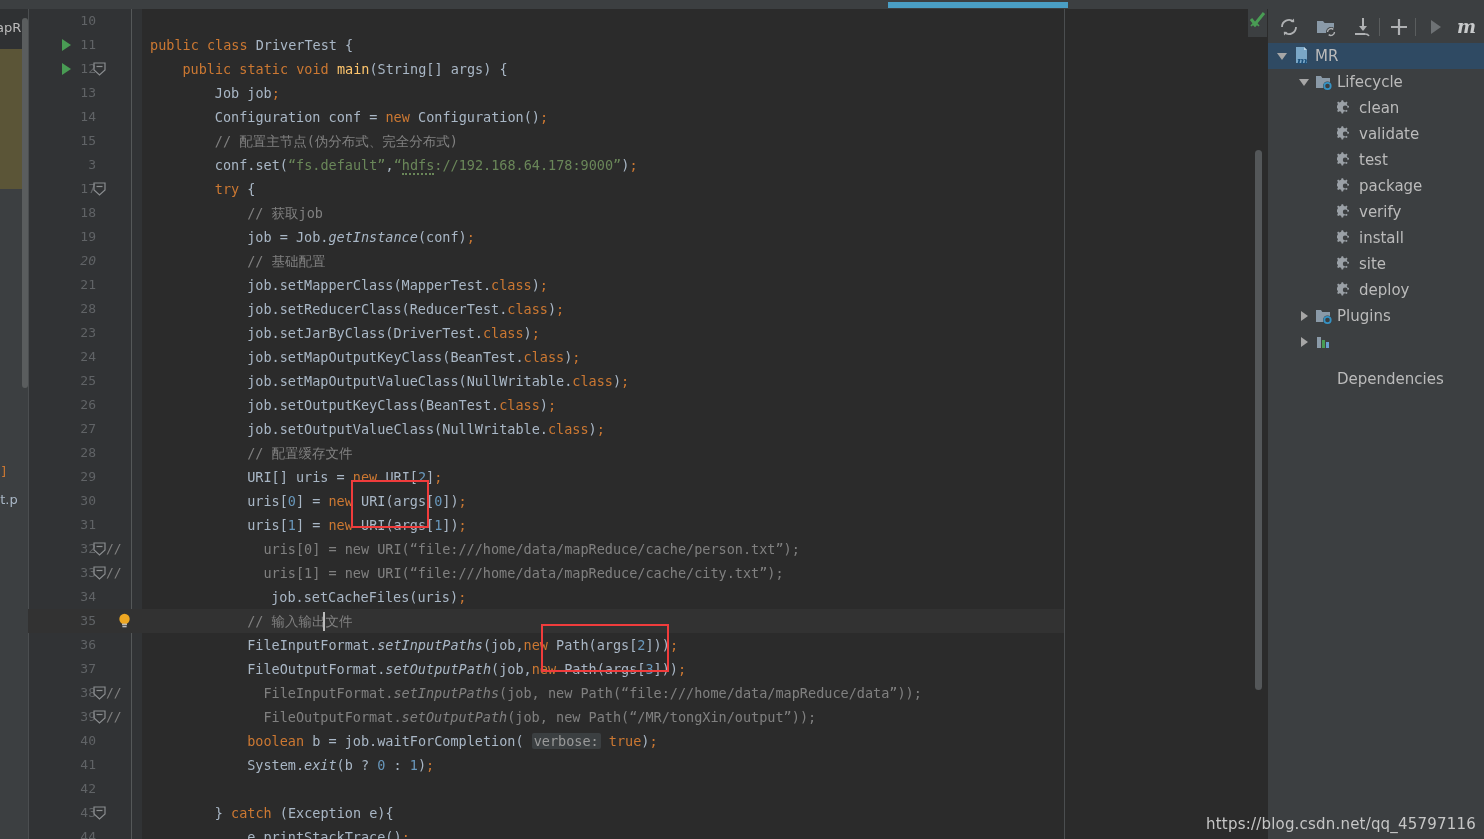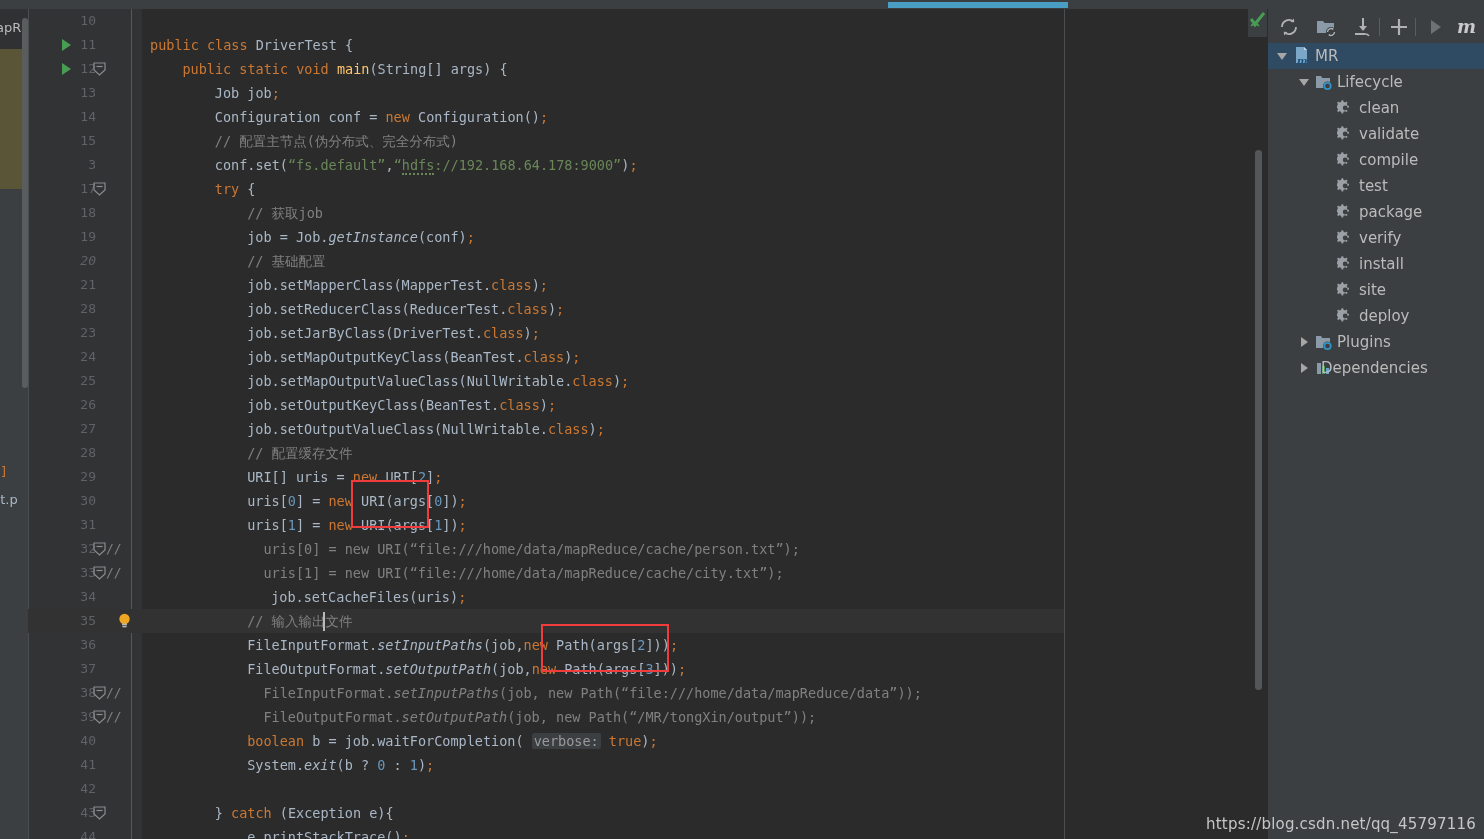--- a/index.html
+++ b/index.html
@@ -354,27 +354,20 @@
               <path d="M8.5 6.5 l1.6 .0 .5 1.7 1.6 .7 1.5-.9 1.1 1.1 -.9 1.5 .7 1.6 1.7 .5 0 1.6 -1.7 .5 -.7 1.6 .9 1.5 -1.1 1.1 -1.5-.9 -1.6 .7 -.5 1.7 -1.6 0 -.5-1.7 -1.6-.7 -1.5 .9 -1.1-1.1 .9-1.5 -.7-1.6 -1.7-.5 0-1.6 1.7-.5 .7-1.6 -.9-1.5 1.1-1.1 1.5 .9 1.6-.7 Z" fill="#9aa0a6" transform="translate(-3.5,-1) scale(0.95)"></path>
               <circle cx="8.2" cy="13" r="2.4" fill="#3c3f41"></circle>
             </svg></span>
           <span class="tlabel" style="left: 92px;">validate</span>
         </div>
         <div class="trow">
           <span class="tico" style="left: 70px;"><svg width="17" height="26" viewBox="0 0 17 26">
               <path d="M8.5 6.5 l1.6 .0 .5 1.7 1.6 .7 1.5-.9 1.1 1.1 -.9 1.5 .7 1.6 1.7 .5 0 1.6 -1.7 .5 -.7 1.6 .9 1.5 -1.1 1.1 -1.5-.9 -1.6 .7 -.5 1.7 -1.6 0 -.5-1.7 -1.6-.7 -1.5 .9 -1.1-1.1 .9-1.5 -.7-1.6 -1.7-.5 0-1.6 1.7-.5 .7-1.6 -.9-1.5 1.1-1.1 1.5 .9 1.6-.7 Z" fill="#9aa0a6" transform="translate(-3.5,-1) scale(0.95)"></path>
               <circle cx="8.2" cy="13" r="2.4" fill="#3c3f41"></circle>
             </svg></span>
-          <span class="tlabel" style="left: 92px;">compile</span>
-        </div>
-        <div class="trow">
-          <span class="tico" style="left: 70px;"><svg width="17" height="26" viewBox="0 0 17 26">
-              <path d="M8.5 6.5 l1.6 .0 .5 1.7 1.6 .7 1.5-.9 1.1 1.1 -.9 1.5 .7 1.6 1.7 .5 0 1.6 -1.7 .5 -.7 1.6 .9 1.5 -1.1 1.1 -1.5-.9 -1.6 .7 -.5 1.7 -1.6 0 -.5-1.7 -1.6-.7 -1.5 .9 -1.1-1.1 .9-1.5 -.7-1.6 -1.7-.5 0-1.6 1.7-.5 .7-1.6 -.9-1.5 1.1-1.1 1.5 .9 1.6-.7 Z" fill="#9aa0a6" transform="translate(-3.5,-1) scale(0.95)"></path>
-              <circle cx="8.2" cy="13" r="2.4" fill="#3c3f41"></circle>
-            </svg></span>
           <span class="tlabel" style="left: 92px;">test</span>
         </div>
         <div class="trow">
           <span class="tico" style="left: 70px;"><svg width="17" height="26" viewBox="0 0 17 26">
               <path d="M8.5 6.5 l1.6 .0 .5 1.7 1.6 .7 1.5-.9 1.1 1.1 -.9 1.5 .7 1.6 1.7 .5 0 1.6 -1.7 .5 -.7 1.6 .9 1.5 -1.1 1.1 -1.5-.9 -1.6 .7 -.5 1.7 -1.6 0 -.5-1.7 -1.6-.7 -1.5 .9 -1.1-1.1 .9-1.5 -.7-1.6 -1.7-.5 0-1.6 1.7-.5 .7-1.6 -.9-1.5 1.1-1.1 1.5 .9 1.6-.7 Z" fill="#9aa0a6" transform="translate(-3.5,-1) scale(0.95)"></path>
               <circle cx="8.2" cy="13" r="2.4" fill="#3c3f41"></circle>
             </svg></span>
           <span class="tlabel" style="left: 92px;">package</span>
         </div>
         <div class="trow">
@@ -418,20 +411,20 @@
         </div>
         <div class="trow">
           <span class="tw" style="left: 30px;"><svg width="14" height="26" viewBox="0 0 14 26">
               <path d="M4 8 L11 13 L4 18 Z" fill="#a6a6a6"></path>
             </svg></span>
           <span class="tico" style="left: 48px;"><svg width="17" height="26" viewBox="0 0 17 26">
               <rect x="2" y="8" width="4" height="11" fill="#8a9aa8"></rect>
               <rect x="7" y="11" width="3" height="8" fill="#499c54"></rect>
               <rect x="11" y="13" width="3" height="6" fill="#6a9fd0"></rect>
             </svg></span>
-          <span class="tlabel" style="left: 54px;">Dependencies</span>
+          <span class="tlabel" style="left: 70px; margin-top: 37px;">Dependencies</span>
         </div>
       </div>
   </div>
   <div class="mvn-sep"></div>
 
   <div class="watermark">https://blog.csdn.net/qq_45797116</div>
 </div>
 
 </body></html>

